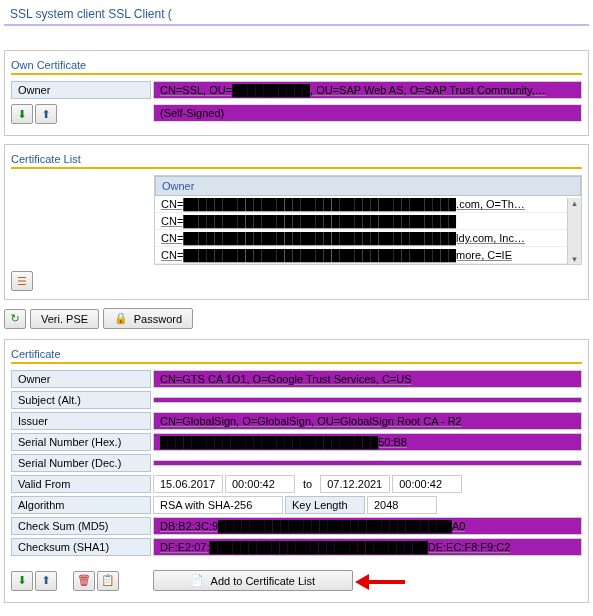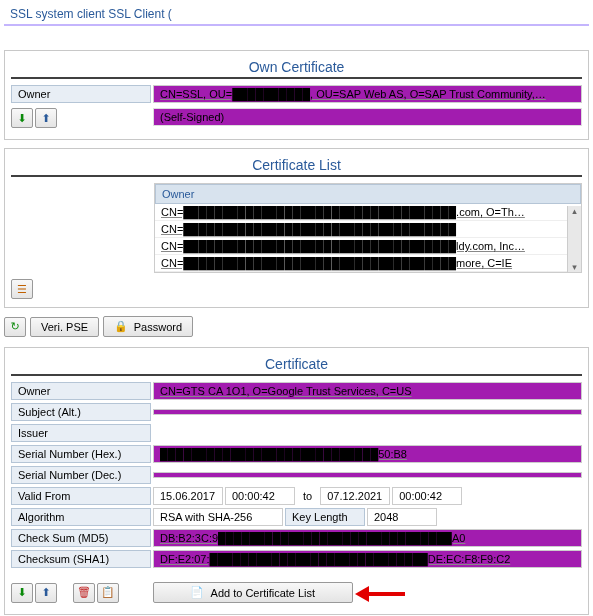--- a/index.html
+++ b/index.html
@@ -19,25 +19,24 @@
     font-size: 12px;
     margin-bottom: 24px;
   }
   .panel {
     border: 1px solid #c8c8c8;
     margin-bottom: 8px;
     padding: 6px 6px 8px 6px;
   }
   .panel-title {
     color: #2a5a9a;
-    border-bottom: 2px solid #404040;
+    border-bottom: 2px solid #eab308;
     margin: 0 0 6px 0;
-    font-size: 14px;
+    font-size: 11px;
     padding: 2px 0 2px 0;
-    text-align: center;
   }
   .field-row {
     display: flex;
     align-items: center;
     margin-bottom: 3px;
     gap: 2px;
   }
   .label {
     background: #e8eef5;
     border: 1px solid #b5c5d6;
@@ -196,20 +195,21 @@
   <div class="field-row">
     <div class="label">Owner</div>
     <div class="value">CN=GTS CA 1O1, O=Google Trust Services, C=US</div>
   </div>
   <div class="field-row">
     <div class="label">Subject (Alt.)</div>
     <div class="value noul"></div>
   </div>
   <div class="field-row">
     <div class="label">Issuer</div>
+    <div class="value">CN=GlobalSign, O=GlobalSign, OU=GlobalSign Root CA - R2</div>
   </div>
   <div class="field-row">
     <div class="label">Serial Number (Hex.)</div>
     <div class="value">████████████████████████████50:B8</div>
   </div>
   <div class="field-row">
     <div class="label">Serial Number (Dec.)</div>
     <div class="value noul"></div>
   </div>
   <div class="field-row">

